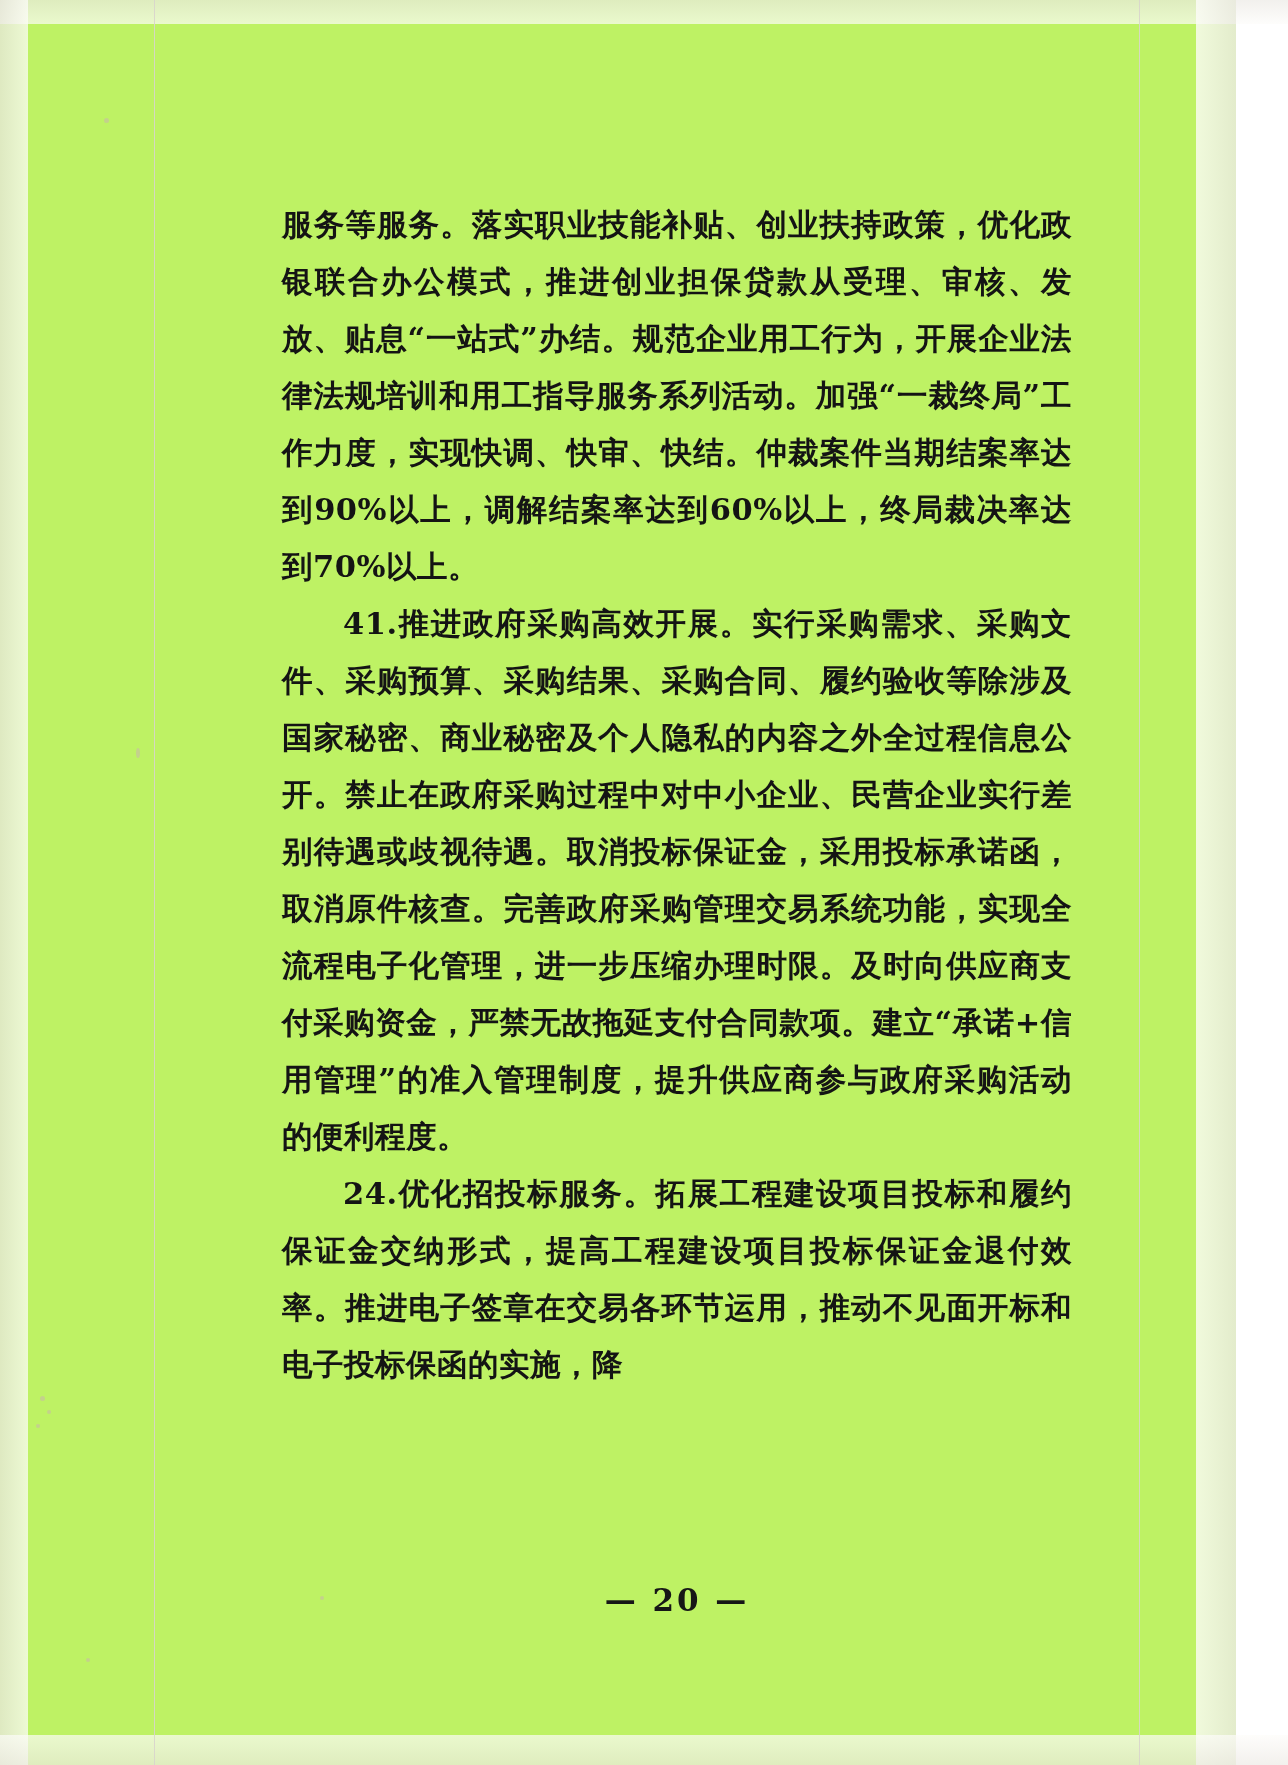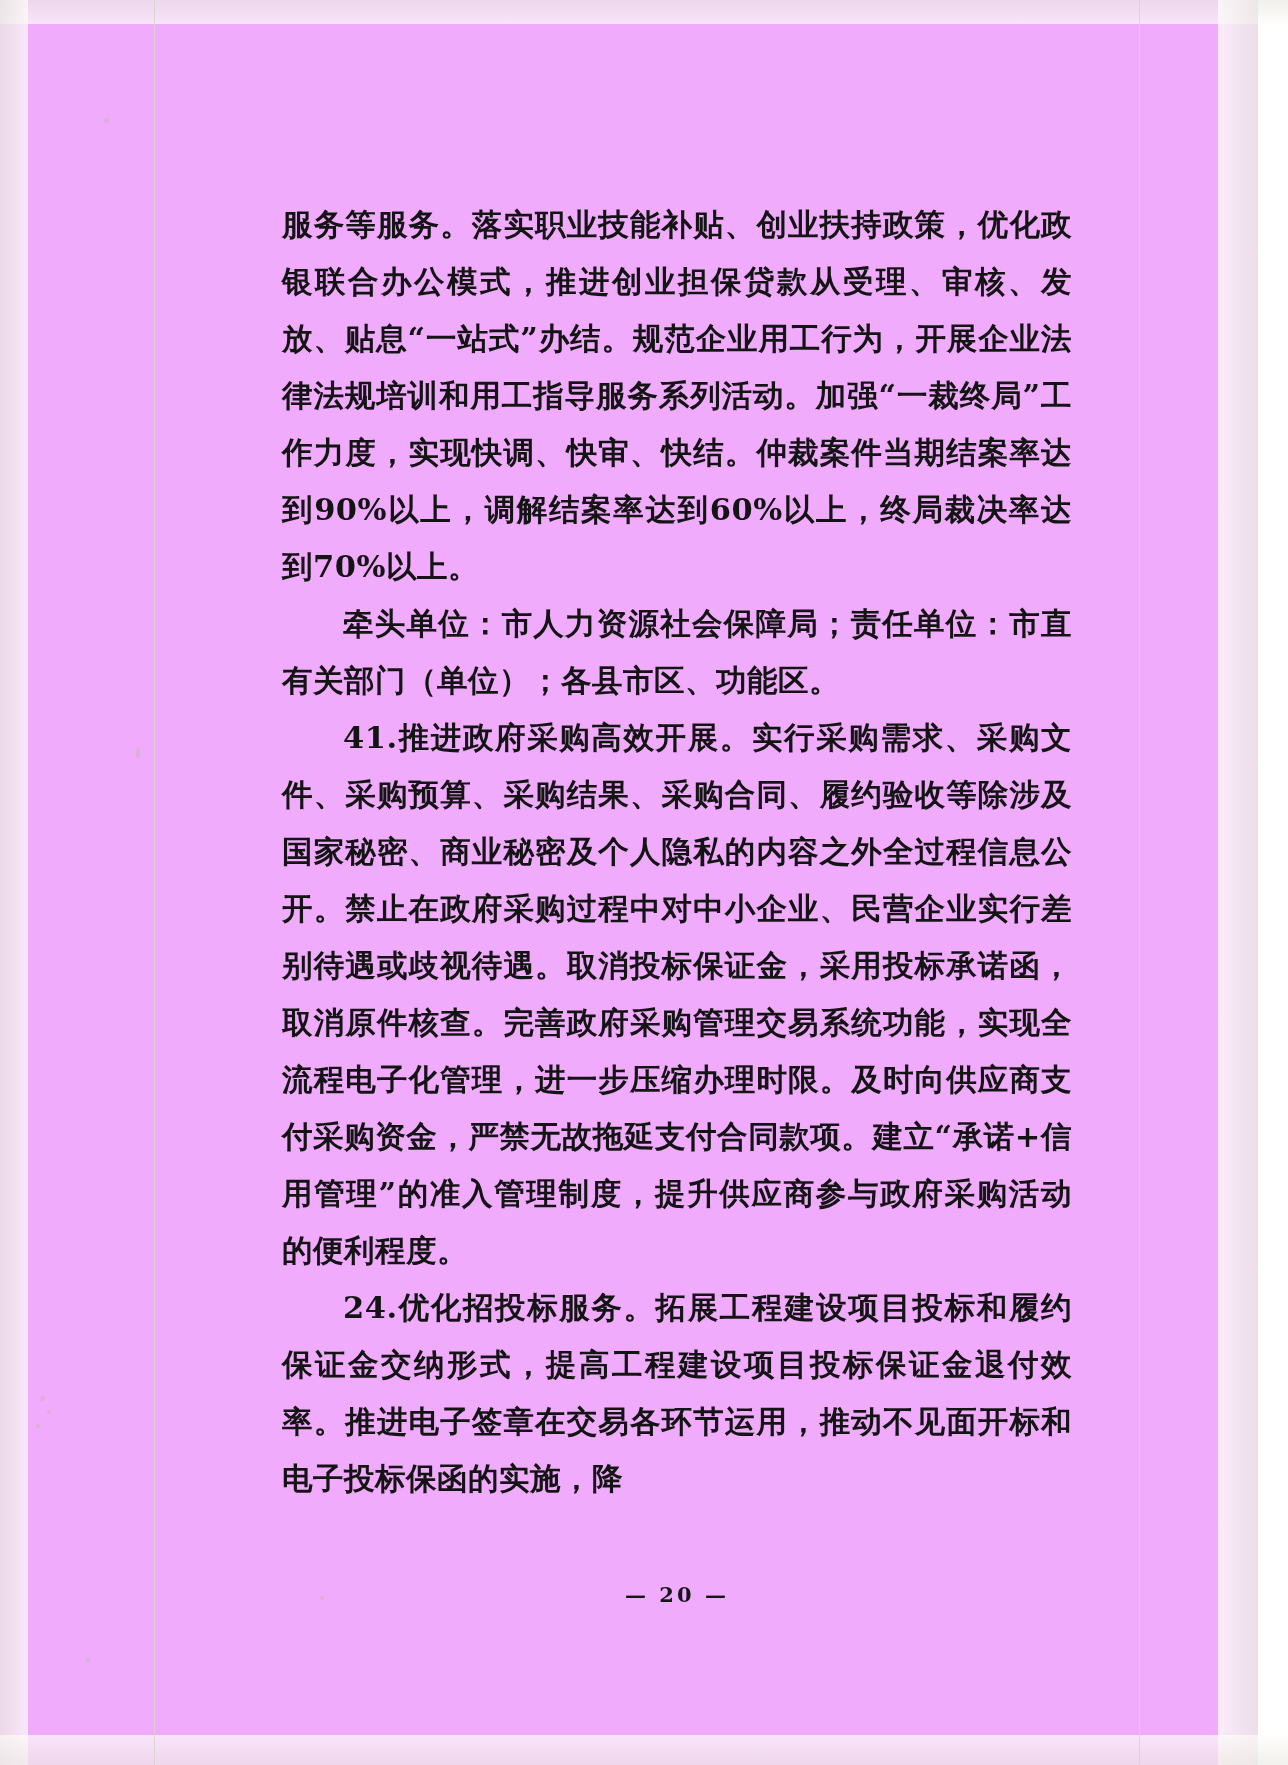--- a/index.html
+++ b/index.html
@@ -12,22 +12,21 @@
     background: #ffffff;
     font-family: "DejaVu Serif", "Liberation Serif", serif;
     position: relative;
     overflow: hidden;
   }
   .page {
     position: absolute;
     left: 0; top: 0;
     width: 1236px;
     height: 1765px;
-    background: #f0abfc;
-    padding-left: 22px;
+    background: #bef264;
   }
   
   .scan-edge-left {
     position: absolute;
     left: 0; top: 0;
     width: 28px; height: 1765px;
     background: linear-gradient(to right, #e9e6e0 0%, #fdfcfa 100%);
     opacity: .75;
   }
   .scan-edge-right {
@@ -80,21 +79,21 @@
   }
   p.indent {
     text-indent: 61px;
   }
   .page-number {
     position: absolute;
     left: 0;
     top: 1386px;
     width: 790px;
     text-align: center;
-    font-size: 21px;
+    font-size: 31px;
     color: #161616;
     letter-spacing: 3px;
     font-weight: 600;
     font-family: "DejaVu Serif", "Liberation Serif", serif;
   }
   .speck {
     position: absolute;
     background: #c9b7ad;
     border-radius: 50%;
     opacity: .55;
@@ -117,21 +116,20 @@
   <div class="speck" style="left:40px; top:1396px; width:5px; height:5px;"></div>
   <div class="speck" style="left:47px; top:1410px; width:4px; height:4px;"></div>
   <div class="speck" style="left:36px; top:1424px; width:4px; height:4px;"></div>
   <div class="speck" style="left:86px; top:1658px; width:4px; height:4px;"></div>
   <div class="speck" style="left:320px; top:1596px; width:4px; height:4px;"></div>
 
   <div class="content">
 
     <p class="para">服务等服务。落实职业技能补贴、创业扶持政策，优化政银联合办公模式，推进创业担保贷款从受理、审核、发放、贴息“一站式”办结。规范企业用工行为，开展企业法律法规培训和用工指导服务系列活动。加强“一裁终局”工作力度，实现快调、快审、快结。仲裁案件当期结案率达到90%以上，调解结案率达到60%以上，终局裁决率达到70%以上。</p>
 
-    <p class="para indent">牵头单位：市人力资源社会保障局；责任单位：市直有关部门（单位）；各县市区、功能区。</p>
 
     <p class="para indent">41.推进政府采购高效开展。实行采购需求、采购文件、采购预算、采购结果、采购合同、履约验收等除涉及国家秘密、商业秘密及个人隐私的内容之外全过程信息公开。禁止在政府采购过程中对中小企业、民营企业实行差别待遇或歧视待遇。取消投标保证金，采用投标承诺函，取消原件核查。完善政府采购管理交易系统功能，实现全流程电子化管理，进一步压缩办理时限。及时向供应商支付采购资金，严禁无故拖延支付合同款项。建立“承诺+信用管理”的准入管理制度，提升供应商参与政府采购活动的便利程度。</p>
 
 
     <p class="para indent">24.优化招投标服务。拓展工程建设项目投标和履约保证金交纳形式，提高工程建设项目投标保证金退付效率。推进电子签章在交易各环节运用，推动不见面开标和电子投标保函的实施，降</p>
 
     <div class="page-number">— 20 —</div>
   </div>
 </div>
 

